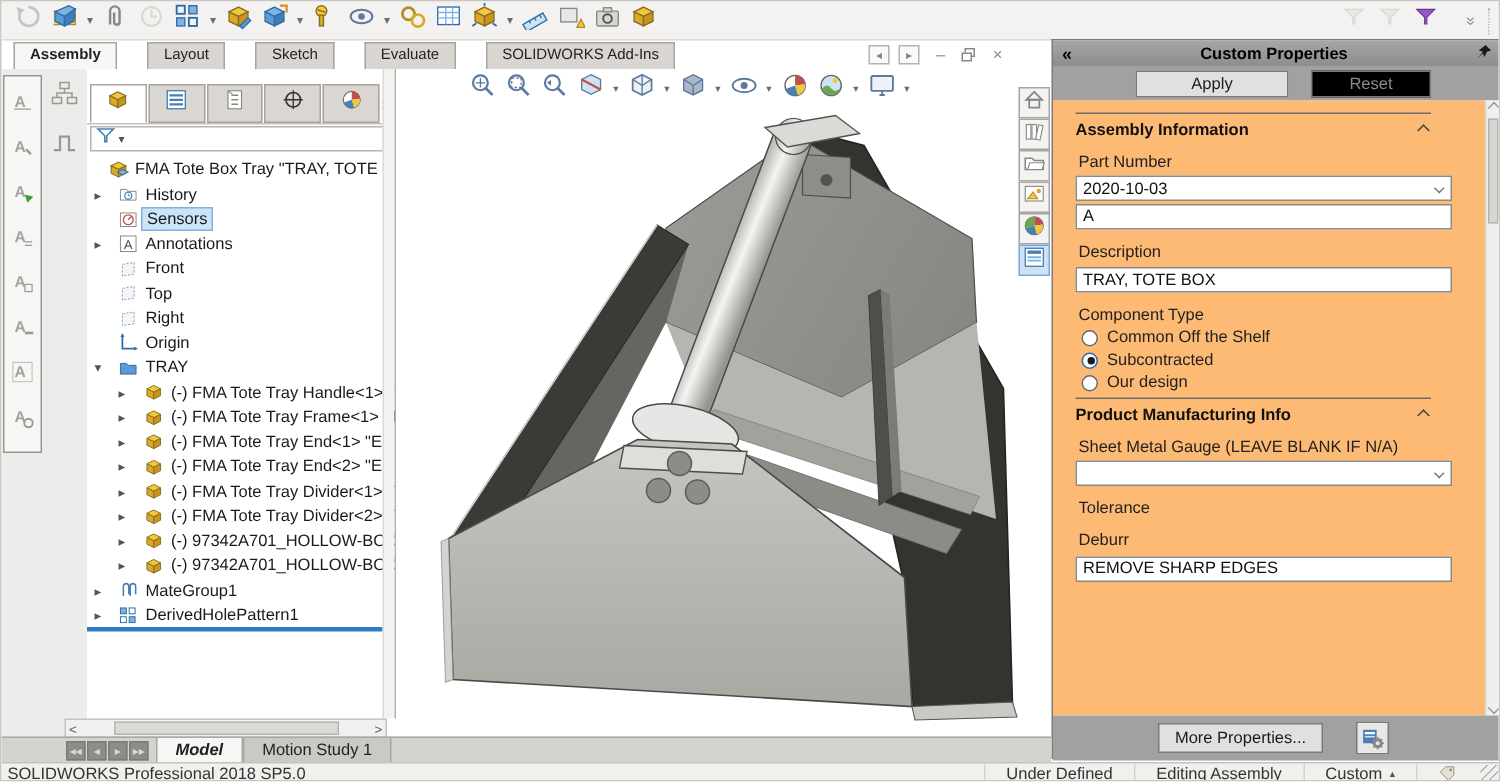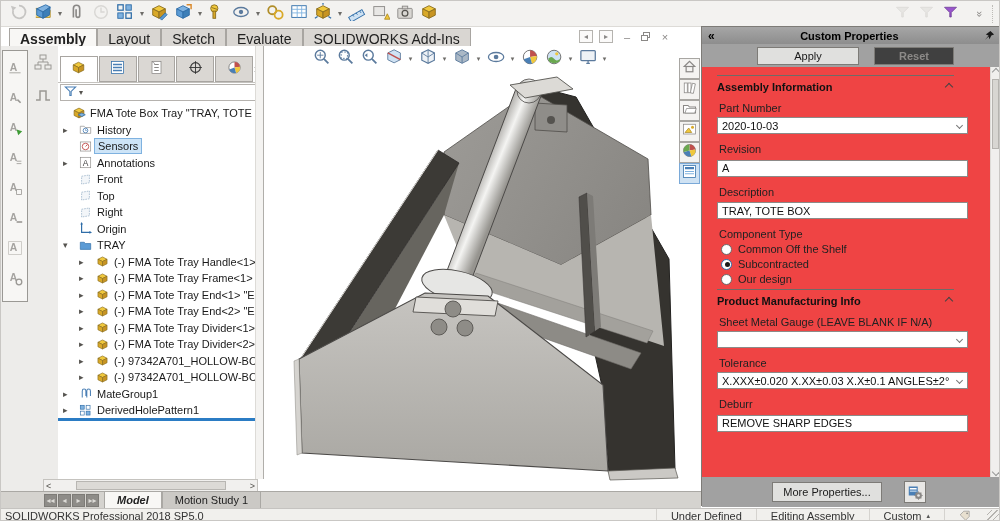--- a/index.html
+++ b/index.html
@@ -11,21 +11,21 @@
   #top-toolbar{left:0;top:0;width:1000px;height:26px;background:#f3f2f0;border-bottom:1px solid #dddbd7;display:flex;align-items:center;padding-left:6px;}
   .tbtn{width:24px;height:22px;display:flex;align-items:center;justify-content:center;border-radius:2px;}
   .tbtn.disabled{opacity:.42;}
   .tcaret{width:10px;height:22px;display:flex;align-items:center;justify-content:center;color:#6e6c68;font-size:8px;}
   .tsep{width:6px;height:18px;border-left:1px dotted #bdbbb7;margin:0 3px;}
   #filter-zone{position:absolute;right:18px;top:0;height:26px;display:flex;align-items:center;}
   .overflow-chevron{color:#8a8886;font-size:11px;transform:rotate(90deg);margin-left:14px;}
 
   
   #ribbon-tabs{left:0;top:26px;width:700px;height:19px;display:flex;align-items:flex-end;padding-left:8px;background:transparent;}
-  .rtab{height:18px;padding:2px 10px 2px 10px;font-size:14px;color:#222;background:#d9d6d2;border:1px solid #a8a5a1;border-bottom:none;margin-right:0;white-space:nowrap;}
+  .rtab{height:18px;padding:2px 10px 2px 10px;font-size:10px;color:#222;background:#d9d6d2;border:1px solid #a8a5a1;border-bottom:none;margin-right:20px;white-space:nowrap;}
   .rtab.active{background:#f8f7f5;font-weight:bold;}
 
   
   #doc-controls{left:578px;top:28px;height:15px;display:flex;align-items:center;gap:6px;color:#8a8886;}
   .wbtn{width:14px;height:13px;border:1px solid #b5b3af;display:flex;align-items:center;justify-content:center;font-size:8px;color:#8a8886;background:#fbfaf9;}
   .wglyph{font-size:11px;color:#8a8886;width:16px;text-align:center;}
   .restore-glyph{position:relative;width:10px;height:9px;}
   .restore-glyph .r1{position:absolute;left:2px;top:0;width:7px;height:6px;border:1px solid #8a8886;}
   .restore-glyph .r2{position:absolute;left:0;top:3px;width:7px;height:6px;border:1px solid #8a8886;background:#fff;}
 
@@ -63,22 +63,22 @@
   .tpbtn{width:21px;height:21px;background:#f4f3f1;border:1px solid #a8a6a2;display:flex;align-items:center;justify-content:center;margin-bottom:0px;}
   .tpbtn.active{background:#cfe2f3;border-color:#7aa9d8;}
 
   
   #props-panel{left:700px;top:25px;width:300px;height:480px;background:#fff;border:1px solid #7d7b77;border-right:none;}
   #props-header{position:absolute;left:0;top:0;width:299px;height:17px;background:linear-gradient(#a6a6a6,#8d8d8d);display:flex;align-items:center;color:#000;}
   #props-header .collapse{font-size:12px;font-weight:bold;margin-left:6px;}
   #props-header .ptitle{flex:1;text-align:center;font-size:11px;font-weight:bold;}
   #props-btnrow{position:absolute;left:0;top:17px;width:299px;height:23px;background:#a1a1a1;}
   .pbtn{position:absolute;height:18px;background:#e0e0de;border:1px solid #7d7b77;font-size:11px;color:#1a1a1a;display:flex;align-items:center;justify-content:center;}
-  .pbtn.disabled{color:#8c8a88;background:#404040;font-weight:bold;}
-  #props-content{position:absolute;left:0;top:40px;width:288px;height:410px;background:#ef4444;padding:4px 36px 0 15px;overflow:hidden;}
+  .pbtn.disabled{color:#8c8a88;background:#000000;}
+  #props-content{position:absolute;left:0;top:40px;width:288px;height:410px;background:#fdba74;padding:4px 36px 0 15px;overflow:hidden;}
   .sec-header{display:flex;justify-content:space-between;align-items:center;border-top:1px solid #6e6c68;padding-top:5px;margin-top:4px;font-size:11px;font-weight:bold;color:#111;}
   .chev-up{width:6px;height:6px;border-left:1.5px solid #444;border-top:1.5px solid #444;transform:rotate(45deg);margin-right:2px;}
   .flabel{font-size:11px;color:#222;margin:9px 0 3px 2px;}
   .tfield{width:251px;height:17px;border:1px solid #8c8a88;font-size:11px;color:#111;padding:0 4px;background:#fff;}
   .combo{width:251px;height:17px;border:1px solid #8c8a88;background:#fff;display:flex;align-items:center;font-size:11px;color:#111;padding-left:4px;position:relative;}
   .combo .chev-dn{position:absolute;right:5px;top:5px;width:5px;height:5px;border-right:1.3px solid #777;border-bottom:1.3px solid #777;transform:rotate(45deg);}
   .radio-row{display:flex;align-items:center;margin:3px 0 3px 4px;font-size:11px;color:#222;gap:6px;}
   .radio{width:11px;height:11px;border:1px solid #6a6a6a;border-radius:50%;background:#fff;position:relative;flex:none;}
   .radio.checked{border-color:#2f6da8;}
   .radio.checked::after{content:"";position:absolute;left:2.5px;top:2.5px;width:5px;height:5px;border-radius:50%;background:#1a1a1a;}
@@ -755,39 +755,36 @@
     <div id="props-btnrow">
       <div class="pbtn" style="left:55px;top:3px;width:102px;">Apply</div>
       <div class="pbtn disabled" style="left:172px;top:3px;width:80px;">Reset</div>
     </div>
     <div id="props-content"><div class="sec-header">
           <span>Assembly Information</span>
           <span class="chev-up"></span>
         </div><div class="flabel">Part Number</div><div class="combo">
           <span>2020-10-03</span>
           <span class="chev-dn"></span>
-        </div><div class="flabel">Revision</div><input class="tfield" type="text" value="A" style=""><div class="flabel">Description</div><input class="tfield" type="text" value="TRAY, TOTE BOX" style=""><div class="flabel">Component Type</div><div class="radio-row">
+        </div><input class="tfield" type="text" value="A" style=""><div class="flabel">Description</div><input class="tfield" type="text" value="TRAY, TOTE BOX" style=""><div class="flabel">Component Type</div><div class="radio-row">
           <span class="radio"></span>
           <span>Common Off the Shelf</span>
         </div><div class="radio-row">
           <span class="radio checked"></span>
           <span>Subcontracted</span>
         </div><div class="radio-row">
           <span class="radio"></span>
           <span>Our design</span>
         </div><div class="sec-header">
           <span>Product Manufacturing Info</span>
           <span class="chev-up"></span>
         </div><div class="flabel">Sheet Metal Gauge (LEAVE BLANK IF N/A)</div><div class="combo">
           <span></span>
           <span class="chev-dn"></span>
-        </div><div class="flabel">Tolerance</div><div class="combo">
-          <span>X.XXX±0.020 X.XX±0.03 X.X±0.1 ANGLES±2°</span>
-          <span class="chev-dn"></span>
-        </div><div class="flabel">Deburr</div><input class="tfield" type="text" value="REMOVE SHARP EDGES" style=""></div>
+        </div><div class="flabel">Tolerance</div><div class="flabel">Deburr</div><input class="tfield" type="text" value="REMOVE SHARP EDGES" style=""></div>
     <div id="props-scroll">
       <span class="sb-up"></span>
       <span class="sb-thumb"></span>
       <span class="sb-dn"></span>
     </div>
     <div id="props-bottom">
       <div class="pbtn" id="more-props-btn">More Properties...</div>
       <div id="gear-btn">
         <svg width="15" height="15" viewBox="0 0 20 20">
             <rect x="1" y="2" width="12" height="12" fill="#4a7fb5"></rect>

